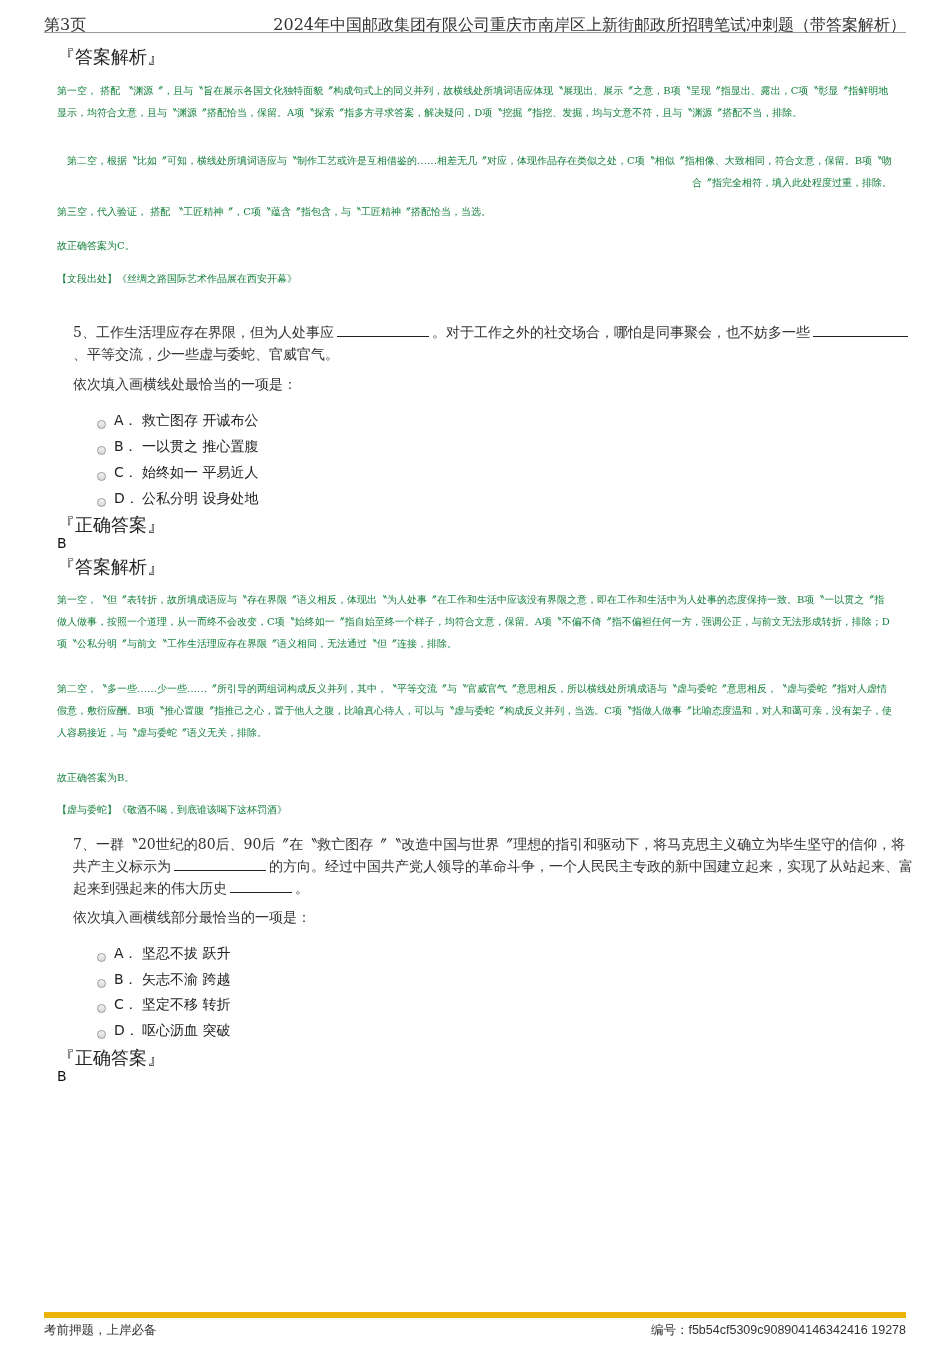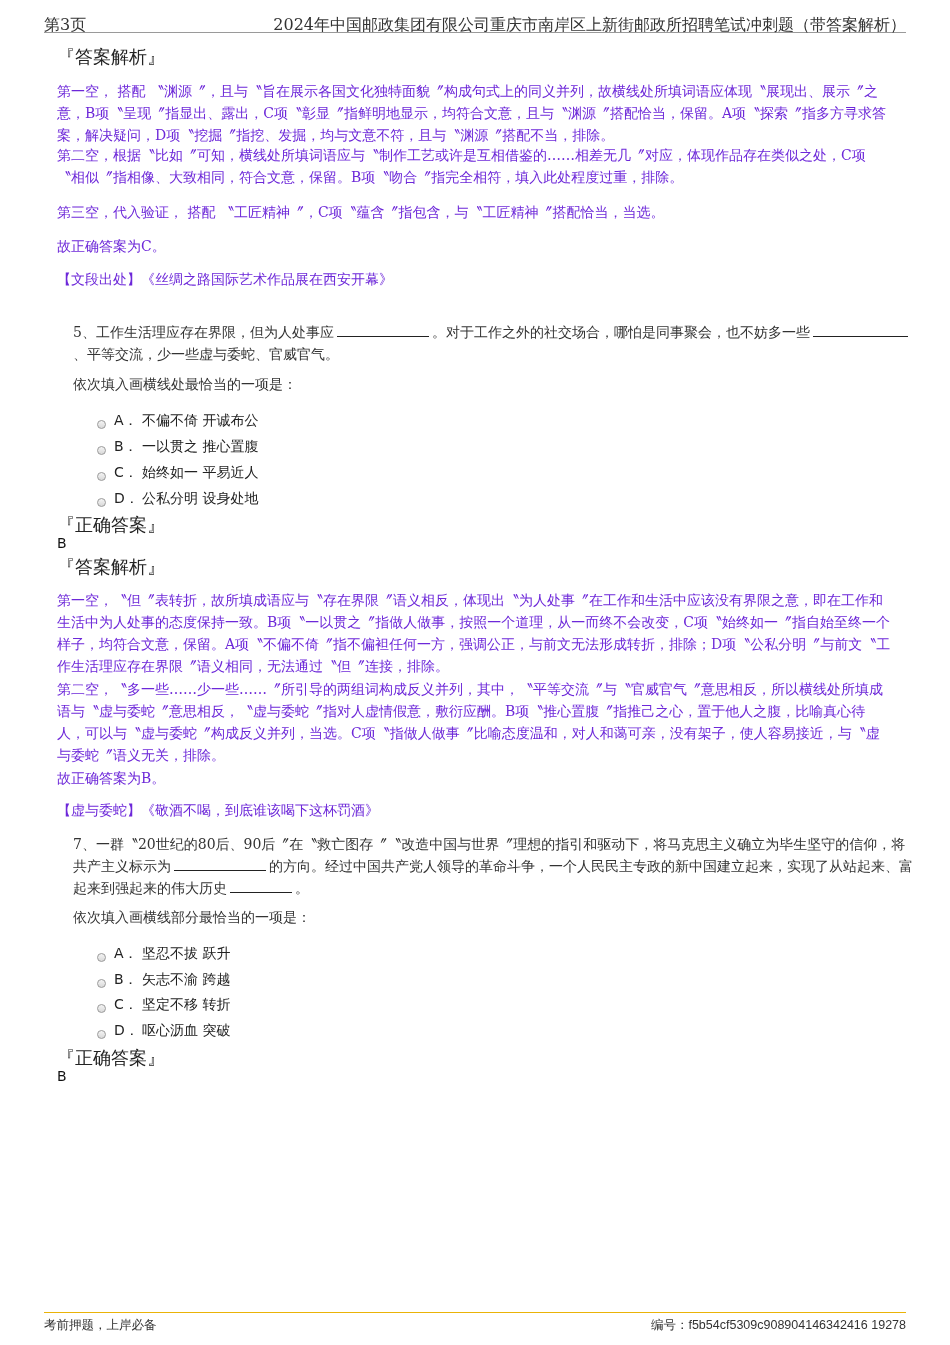--- a/index.html
+++ b/index.html
@@ -10,28 +10,28 @@
   }
   .header {
     position: absolute; left: 44px; top: 10px; width: 862px; height: 22px;
     border-bottom: 1px solid #9a9a9a;
     font-size: 16px; color: #333;
   }
   .header .page { position: absolute; left: 0; top: 5px; }
   .header .title { position: absolute; right: 0; top: 5px; }
   .footer {
     position: absolute; left: 44px; top: 1312px; width: 862px;
-    border-top: 1px solid #eab308; font-size: 12.5px; color: #333;
+    border-top: 6px solid #eab308; font-size: 12.5px; color: #333;
   }
   .footer .left { position: absolute; left: 0; top: 4px; }
   .footer .right { position: absolute; right: 0; top: 4px; font-family: "Liberation Sans", sans-serif; }
   .footer .right .code { font-family: "Liberation Sans", sans-serif; margin-top: 25px; }
 
   .content { position: absolute; left: 57px; top: 0; width: 835px; }
-  .blk { position: absolute; left: 0; width: 835px; font-size: 14px; line-height: 22px; color: #6d28d9; }
+  .blk { position: absolute; left: 0; width: 835px; font-size: 10px; line-height: 22px; color: #15803d; }
   .bracket { font-size: 18px; color: #222; }
   .q { position: absolute; left: 16px; width: 840px; font-size: 14px; line-height: 22px; color: #333; }
   .blank { display: inline-block; border-bottom: 1px solid #222; height: 12px; vertical-align: baseline; margin: 0 3px; }
   .opt {
     position: absolute; left: 40px; height: 22px; font-size: 14px;
     font-family: "DejaVu Sans", sans-serif; color: #222; display: flex; align-items: center;
   }
   .radio {
     width: 9px; height: 9px; border-radius: 50%; border: 1px solid #9a9a9a;
     background: linear-gradient(#f4f4f4, #d9d9d9); margin-right: 8px; margin-top: 6px;
@@ -45,34 +45,34 @@
 
 <div class="header">
   <span class="page">第3页</span>
   <span class="title">2024年中国邮政集团有限公司重庆市南岸区上新街邮政所招聘笔试冲刺题（带答案解析）</span>
 </div>
 
 <div class="content">
 
   <div class="blk bracket" style="top:46px;">『答案解析』</div>
   <div class="blk" style="top:80px;">第一空， 搭配 〝渊源〞，且与〝旨在展示各国文化独特面貌〞构成句式上的同义并列，故横线处所填词语应体现〝展现出、展示〞之意，B项〝呈现〞指显出、露出，C项〝彰显〞指鲜明地显示，均符合文意，且与〝渊源〞搭配恰当，保留。A项〝探索〞指多方寻求答案，解决疑问，D项〝挖掘〞指挖、发掘，均与文意不符，且与〝渊源〞搭配不当，排除。</div>
-  <div class="blk" style="top:144px;">第二空，根据〝比如〞可知，横线处所填词语应与〝制作工艺或许是互相借鉴的……相差无几〞对应，体现作品存在类似之处，C项〝相似〞指相像、大致相同，符合文意，保留。B项〝吻合〞指完全相符，填入此处程度过重，排除。</div>
+  <div class="blk" style="top:150px;text-align:right;">第二空，根据〝比如〞可知，横线处所填词语应与〝制作工艺或许是互相借鉴的……相差无几〞对应，体现作品存在类似之处，C项〝相似〞指相像、大致相同，符合文意，保留。B项〝吻合〞指完全相符，填入此处程度过重，排除。</div>
   <div class="blk" style="top:201px;">第三空，代入验证， 搭配 〝工匠精神〞，C项〝蕴含〞指包含，与〝工匠精神〞搭配恰当，当选。</div>
   <div class="blk" style="top:235px;">故正确答案为C。</div>
   <div class="blk" style="top:268px;">【文段出处】《丝绸之路国际艺术作品展在西安开幕》</div>
 
   <div class="q" style="top:321px;">
     <span>5、工作生活理应存在界限，但为人处事应</span><span class="blank" style="width:92px;"></span><span>。对于工作之外的社交场合，哪怕是同事聚会，也不妨多一些</span><span class="blank" style="width:95px;"></span><span>、平等交流，少一些虚与委蛇、官威官气。</span>
   </div>
   <div class="q" style="top:373px;">依次填入画横线处最恰当的一项是：</div>
 
   <div class="opt" style="top:410px;">
     <span class="radio"></span>
     <span class="letter">A．</span>
-    <span>不偏不倚 开诚布公</span>
+    <span>救亡图存 开诚布公</span>
   </div>
   <div class="opt" style="top:436px;">
     <span class="radio"></span>
     <span class="letter">B．</span>
     <span>一以贯之 推心置腹</span>
   </div>
   <div class="opt" style="top:462px;">
     <span class="radio"></span>
     <span class="letter">C．</span>
     <span>始终如一 平易近人</span>

